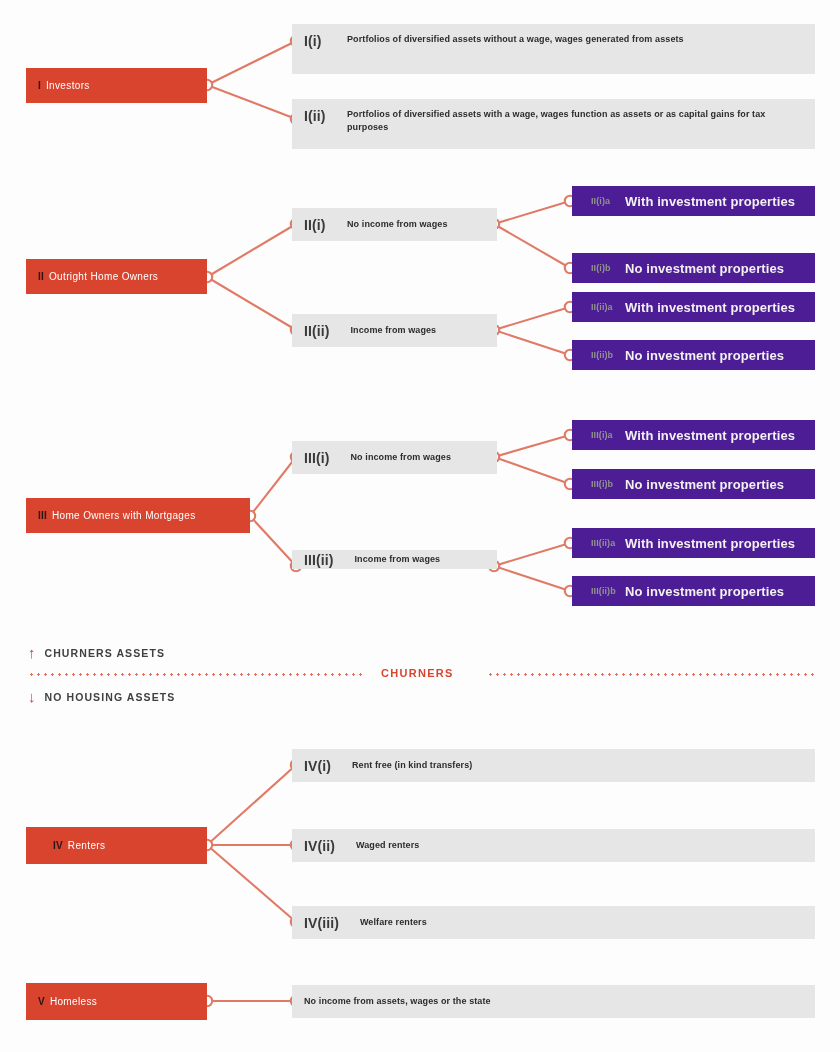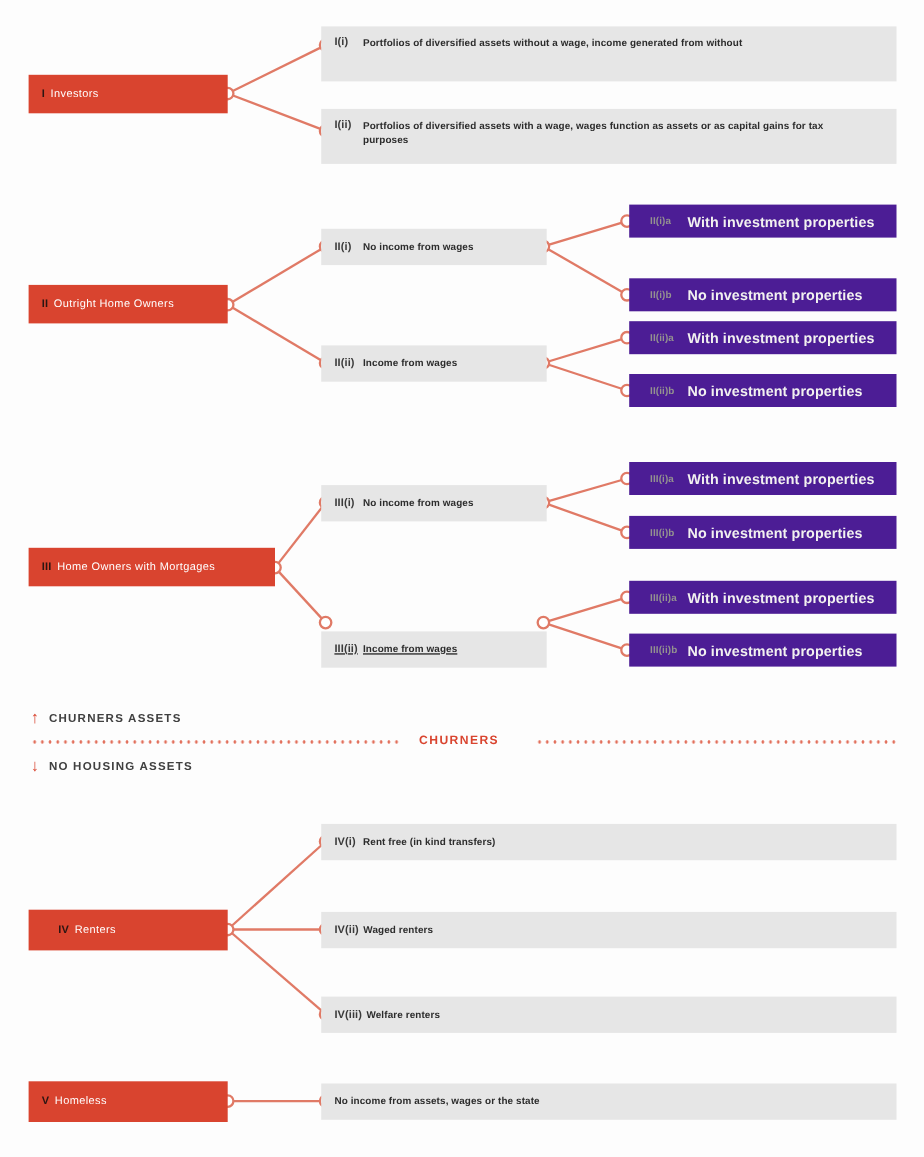--- a/index.html
+++ b/index.html
@@ -40,23 +40,23 @@
   .red .lbl{
     color:#ffffff;
     font-size:10px;
     letter-spacing:.35px;
   }
   .lightgrey{
     background:#e6e6e6;
   }
   .lightgrey .num{
     color:#3a3a3a;
-    font-size:10px;
-    font-weight:bold;
-    margin-right:4px;
+    font-size:14px;
+    font-weight:bold;
+    margin-right:21px;
     letter-spacing:.1px;
     white-space:nowrap;
   }
   .lightgrey .lbl{
     color:#2c2c2c;
     font-size:9px;
     font-weight:bold;
     letter-spacing:.1px;
     line-height:1.45;
   }
@@ -192,21 +192,21 @@
     </g>
   </svg>
 
   <div class="box red pad" style="left:26px;top:68px;width:181px;height:35px;">
     <span class="num">I</span>
     <span class="lbl">Investors</span>
   </div>
 
   <div class="box lightgrey pad wrap" style="left:292px;top:24px;width:523px;height:50px;">
     <span class="num numcol">I(i)</span>
-    <span class="lbl" style="max-width:430px;">Portfolios of diversified assets without a wage, income generated from without</span>
+    <span class="lbl" style="max-width:430px;">Portfolios of diversified assets without a wage, wages generated from assets</span>
   </div>
 
   <div class="box lightgrey pad wrap" style="left:292px;top:99px;width:523px;height:50px;">
     <span class="num numcol">I(ii)</span>
     <span class="lbl" style="max-width:430px;">Portfolios of diversified assets with a wage, wages function as assets or as capital gains for tax purposes</span>
   </div>
 
   <div class="box red pad" style="left:26px;top:259px;width:181px;height:35px;">
     <span class="num">II</span>
     <span class="lbl">Outright Home Owners</span>
@@ -245,21 +245,21 @@
   <div class="box red pad" style="left:26px;top:498px;width:224px;height:35px;">
     <span class="num">III</span>
     <span class="lbl">Home Owners with Mortgages</span>
   </div>
 
   <div class="box lightgrey pad" style="left:292px;top:441px;width:205px;height:33px;">
     <span class="num numcol">III(i)</span>
     <span class="lbl">No income from wages</span>
   </div>
 
-  <div class="box lightgrey pad" style="left:292px;top:574px;width:205px;height:33px;text-decoration:underline;">
+  <div class="box lightgrey pad" style="left:292px;top:550px;width:205px;height:19px;">
     <span class="num numcol">III(ii)</span>
     <span class="lbl">Income from wages</span>
   </div>
 
   <div class="box darkgrey pad wide-indent" style="left:572px;top:420px;width:243px;height:30px;">
     <span class="num numcol w2">III(i)a</span>
     <span class="lbl">With investment properties</span>
   </div>
 
   <div class="box darkgrey pad wide-indent" style="left:572px;top:469px;width:243px;height:30px;">

